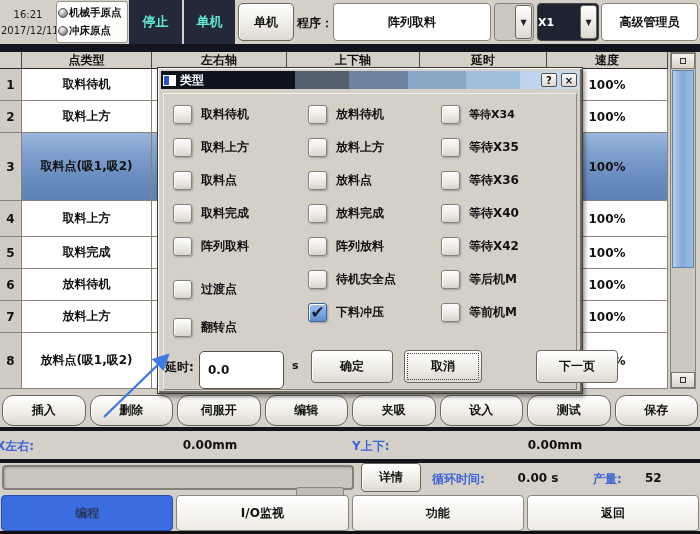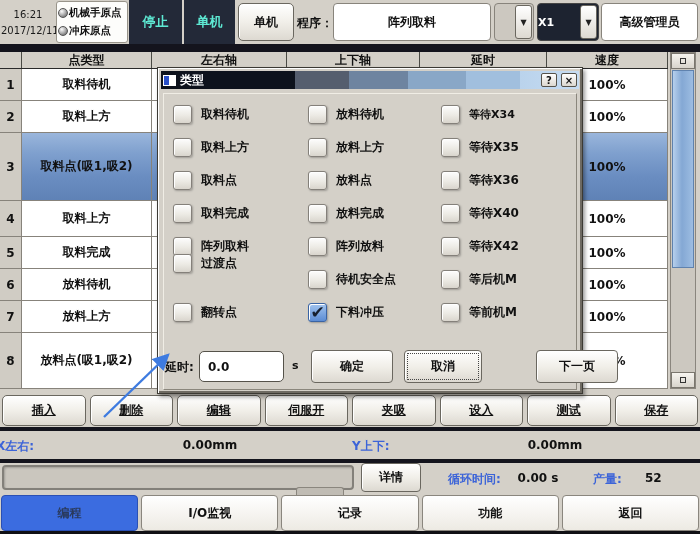--- a/index.html
+++ b/index.html
@@ -42,31 +42,31 @@
   .dicon{width:13px;height:11px;background:linear-gradient(90deg,#2a50c8 0 45%,#fff 45%);border:1px solid #fff;flex:none;}
   .dspacer{flex:1;}
   .tbtn{width:16px;height:14px;background:linear-gradient(180deg,#fff,#dcd8d0);border:1px solid #55524a;font-size:10px;font-weight:bold;color:#111;display:flex;align-items:center;justify-content:center;border-radius:2px;font-family:inherit;}
   .dbody{position:relative;height:303px;}
   .dpanel{position:absolute;left:2px;top:4px;right:2px;bottom:2px;border:1px solid #f0ede5;border-right-color:#8a867c;border-bottom-color:#8a867c;}
   .cbitem{position:absolute;display:flex;align-items:center;gap:9px;font-size:12px;font-weight:bold;color:#111;height:20px;}
   .cb{width:19px;height:19px;border:1px solid #84807a;border-radius:3px;background:linear-gradient(180deg,#fdfdfd,#eceae4 55%,#d9d5cd);box-shadow:inset 1px 1px 0 #fff,1px 1px 2px rgba(0,0,0,.25);flex:none;display:flex;align-items:center;justify-content:center;}
   .cb.checked{background:linear-gradient(180deg,#a2c4ee,#5c8cd4);border-color:#3a64a4;font-size:17px;color:#161f2e;line-height:14px;font-weight:bold;}
   .drow{position:absolute;left:0;top:261px;width:100%;height:34px;}
   .dlabel{position:absolute;left:4px;top:9px;font-size:12px;font-weight:bold;color:#111;}
-  .dinput{position:absolute;left:38px;top:1px;width:85px;height:31px;border:1px solid #55524a;border-radius:5px;background:#fff;font-size:12px;font-weight:bold;padding-left:8px;font-family:inherit;color:#111;}
+  .dinput{position:absolute;left:38px;top:1px;width:85px;height:38px;border:1px solid #55524a;border-radius:5px;background:#fff;font-size:12px;font-weight:bold;padding-left:8px;font-family:inherit;color:#111;}
   .dunit{position:absolute;left:131px;top:9px;font-size:11px;font-weight:bold;color:#111;}
   .dbtn{position:absolute;top:0;height:33px;border-radius:4px;}
   .focus-dotted{outline:1px dotted #444;outline-offset:-4px;}
 
   
   .arrow-svg{position:absolute;left:0;top:0;width:700px;height:534px;z-index:60;pointer-events:none;}
 
   
   .actionrow{position:absolute;left:0;top:394px;width:700px;height:33px;display:flex;gap:4px;padding:1px 2px;}
-  .actionrow .btn3d{flex:1;border-radius:5px;text-decoration:underline;}
+  .actionrow .btn3d{flex:1;border-radius:11px;}
 
   
   .statusbar{position:absolute;left:0;top:431px;width:700px;height:28px;background:#d4d0c8;}
   .blue-lbl{color:#3c64d8;font-weight:bold;font-size:12px;position:absolute;top:7px;}
   .blk-val{color:#111;font-weight:bold;font-size:12px;position:absolute;top:7px;text-align:center;}
   .infobar{position:absolute;left:0;top:463px;width:700px;height:30px;background:#d4d0c8;}
   .msgbar{position:absolute;left:2px;top:2px;width:352px;height:25px;background:#cac6be;border:2px solid #83807a;border-radius:4px;box-shadow:inset 1px 1px 2px rgba(0,0,0,.2);}
   .details-btn{position:absolute;left:361px;top:0;width:60px;height:29px;border-radius:4px;}
   .stub{position:absolute;left:296px;top:487px;width:48px;height:8px;background:#c0bcb4;border:1px solid #8a867e;border-bottom:none;border-radius:3px 3px 0 0;z-index:5;}
 
@@ -227,25 +227,25 @@
             <div class="" style="font-size: 12px;">取料点</div>
           </div>
           <div class="cbitem" style="left: 12px; top: 114px;">
             <div class="cb"></div>
             <div class="" style="font-size: 12px;">取料完成</div>
           </div>
           <div class="cbitem" style="left: 12px; top: 147px;">
             <div class="cb"></div>
             <div class="" style="font-size: 12px;">阵列取料</div>
           </div>
-          <div class="cbitem" style="left: 12px; top: 164px;">
+          <div class="cbitem" style="left: 12px; top: 190px;">
             <div class="cb"></div>
             <div class="" style="font-size: 12px;">过渡点</div>
           </div>
-          <div class="cbitem" style="left: 12px; top: 213px;">
+          <div class="cbitem" style="left: 12px; top: 228px;">
             <div class="cb"></div>
             <div class="" style="font-size: 12px;">翻转点</div>
           </div>
           <div class="cbitem" style="left: 147px; top: 15px;">
             <div class="cb"></div>
             <div class="" style="font-size: 12px;">放料待机</div>
           </div>
           <div class="cbitem" style="left: 147px; top: 48px;">
             <div class="cb"></div>
             <div class="" style="font-size: 12px;">放料上方</div>
@@ -317,51 +317,50 @@
       <marker id="ah" markerWidth="9" markerHeight="9" refX="6" refY="3.5" orient="auto">
         <path d="M0,0 L7,3.5 L0,7 Z" fill="#3e7be0"></path>
       </marker>
     </defs>
     <line x1="104" y1="417" x2="168" y2="355" stroke="#3e7be0" stroke-width="2.4" marker-end="url(#ah)"></line>
   </svg>
 
   <div class="actionrow">
       <button class="btn3d">插入</button>
       <button class="btn3d">删除</button>
+      <button class="btn3d">伺服开</button>
       <button class="btn3d">编辑</button>
-      <button class="btn3d">伺服开</button>
       <button class="btn3d">夹吸</button>
       <button class="btn3d">设入</button>
       <button class="btn3d">测试</button>
       <button class="btn3d">保存</button>
     </div>
 
   <div class="darkstrip" style="top:427px;height:4px;"></div>
 
   <div class="statusbar">
     <span class="blue-lbl" style="left:-4px;">X左右:</span>
     <span class="blk-val" style="left:170px;width:80px;">0.00mm</span>
     <span class="blue-lbl" style="left:352px;">Y上下:</span>
     <span class="blk-val" style="left:515px;width:80px;">0.00mm</span>
   </div>
 
   <div class="darkstrip" style="top:459px;height:4px;"></div>
 
   <div class="infobar">
     <div class="msgbar"></div>
     <button class="btn3d details-btn">详情</button>
-    <span class="blue-lbl" style="left:432px;top:8px;margin-left:16px;">循环时间:</span>
+    <span class="blue-lbl" style="left:432px;top:8px;">循环时间:</span>
     <span class="blk-val" style="left:503px;top:8px;width:70px;">0.00 s</span>
     <span class="blue-lbl" style="left:593px;top:8px;">产量:</span>
     <span class="blk-val" style="left:645px;top:8px;width:50px;text-align:left;">52</span>
   </div>
 
   <div class="stub"></div>
 
   <div class="tabs">
       <div class="tab active">编程</div>
       <div class="tab">I/O监视</div>
-      <div class="tab">记录</div>
       <div class="tab">功能</div>
       <div class="tab">返回</div>
     </div>
   <div class="botstrip"></div>
 </div>
 
 </body></html>

